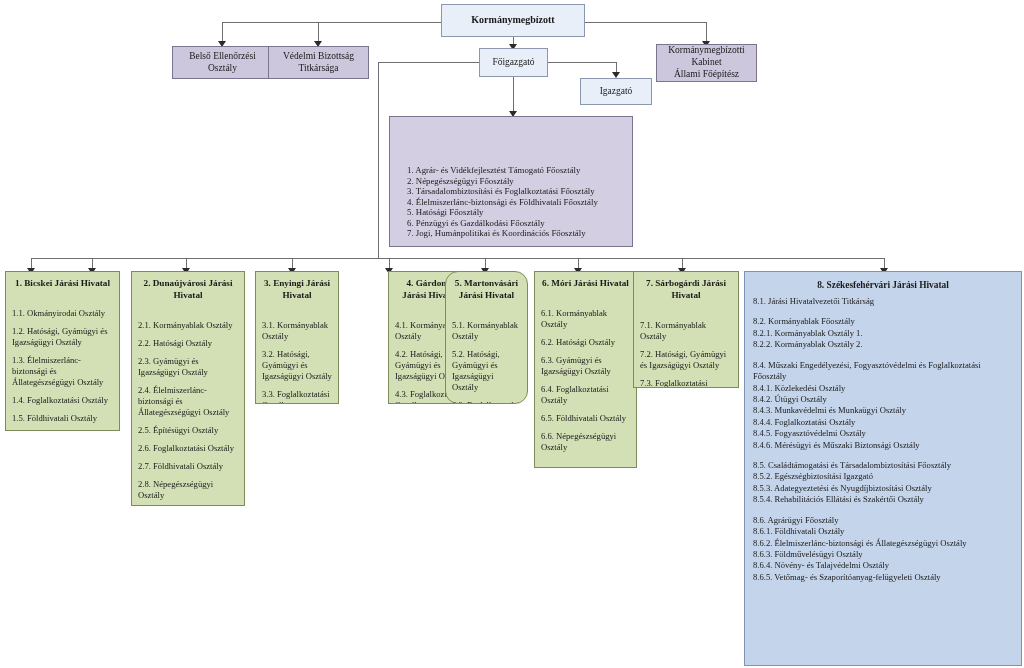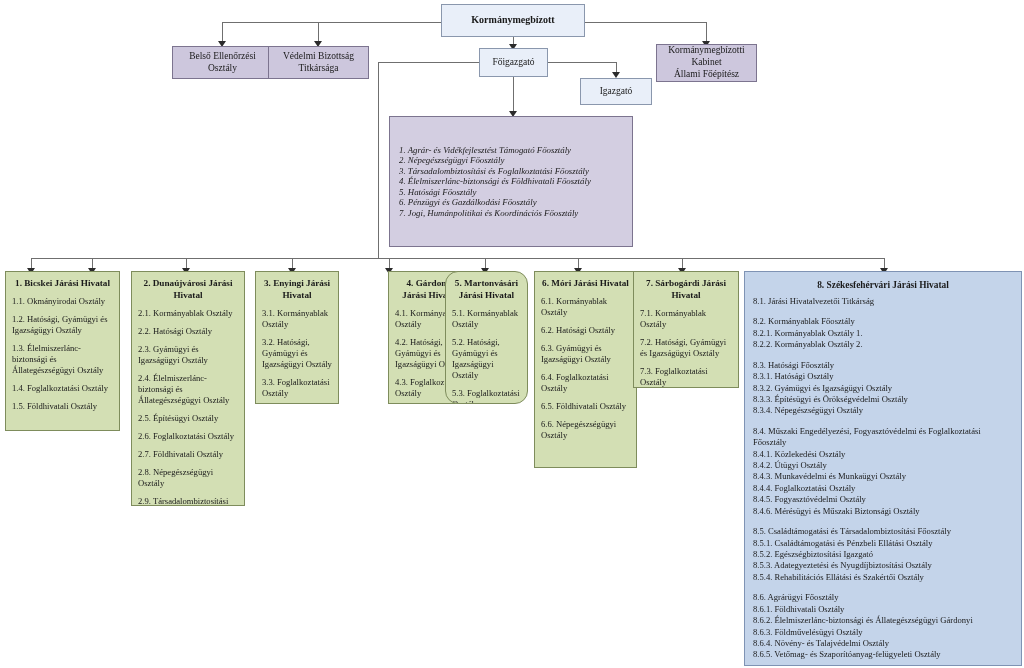--- a/index.html
+++ b/index.html
@@ -38,21 +38,21 @@
   }
   .box.centered {
     align-items: center;
     justify-content: center;
     text-align: center;
   }
 
   .blue-top   { background: #e9eff9; border-color: #8a97ad; }
   .lavender   { background: #cdc7dd; border-color: #7c748f; }
   .lav-list   { background: #d3cee1; border-color: #7c748f; }
-  .green      { background: #d3dfb4; border-color: #7e8c5c; }
+  .green      { background: #d3dfb4; border-color: #7e8c5c; gap: 12px; }
   .blue-big   { background: #c4d4ea; border-color: #7f93b4; }
 
   .t-title {
     font-weight: bold;
     font-size: 10px;
     line-height: 1.25;
     text-align: right;
   }
   .t-plain {
     font-size: 9.5px;
@@ -90,21 +90,21 @@
     padding: 8px 6px 4px 6px;
   }
   .bigbox .groups { padding: 2px 8px 6px 8px; }
   .bigbox .grp { margin-bottom: 9px; }
   .bigbox .grp .row {
     font-size: 8.6px;
     line-height: 1.33;
   }
 
   
-  .mainlist { padding: 7px 9px; justify-content: center; font-style: italic; }
+  .mainlist { padding: 7px 17px; justify-content: flex-end; }
   .mainlist .row {
     font-size: 8.8px;
     line-height: 1.2;
   }
 </style>
 </head>
 <body>
 
 <div id="canvas">
 
@@ -263,46 +263,38 @@
     <div class="groups">
       <div class="grp">
         <div class="row">8.1. Járási Hivatalvezetői Titkárság</div>
       </div>
       <div class="grp">
         <div class="row">8.2. Kormányablak Főosztály</div>
         <div class="row">8.2.1. Kormányablak Osztály 1.</div>
         <div class="row">8.2.2. Kormányablak Osztály 2.</div>
       </div>
       <div class="grp">
-        <div class="row">8.3. Hatósági Főosztály</div>
-        <div class="row">8.3.1. Hatósági Osztály</div>
-        <div class="row">8.3.2. Gyámügyi és Igazságügyi Osztály</div>
-        <div class="row">8.3.3. Építésügyi és Örökségvédelmi Osztály</div>
-        <div class="row">8.3.4. Népegészségügyi Osztály</div>
-      </div>
-      <div class="grp">
         <div class="row">8.4. Műszaki Engedélyezési, Fogyasztóvédelmi és Foglalkoztatási Főosztály</div>
         <div class="row">8.4.1. Közlekedési Osztály</div>
         <div class="row">8.4.2. Útügyi Osztály</div>
         <div class="row">8.4.3. Munkavédelmi és Munkaügyi Osztály</div>
         <div class="row">8.4.4. Foglalkoztatási Osztály</div>
         <div class="row">8.4.5. Fogyasztóvédelmi Osztály</div>
         <div class="row">8.4.6. Mérésügyi és Műszaki Biztonsági Osztály</div>
       </div>
       <div class="grp">
         <div class="row">8.5. Családtámogatási és Társadalombiztosítási Főosztály</div>
-        <div class="row">8.5.1. Családtámogatási és Pénzbeli Ellátási Osztály</div>
         <div class="row">8.5.2. Egészségbiztosítási Igazgató</div>
         <div class="row">8.5.3. Adategyeztetési és Nyugdíjbiztosítási Osztály</div>
         <div class="row">8.5.4. Rehabilitációs Ellátási és Szakértői Osztály</div>
       </div>
       <div class="grp">
         <div class="row">8.6. Agrárügyi Főosztály</div>
         <div class="row">8.6.1. Földhivatali Osztály</div>
-        <div class="row">8.6.2. Élelmiszerlánc-biztonsági és Állategészségügyi Gárdonyi</div>
+        <div class="row">8.6.2. Élelmiszerlánc-biztonsági és Állategészségügyi Osztály</div>
         <div class="row">8.6.3. Földművelésügyi Osztály</div>
         <div class="row">8.6.4. Növény- és Talajvédelmi Osztály</div>
         <div class="row">8.6.5. Vetőmag- és Szaporítóanyag-felügyeleti Osztály</div>
       </div>
 
     </div>
   </div>
 
 </div>
 

